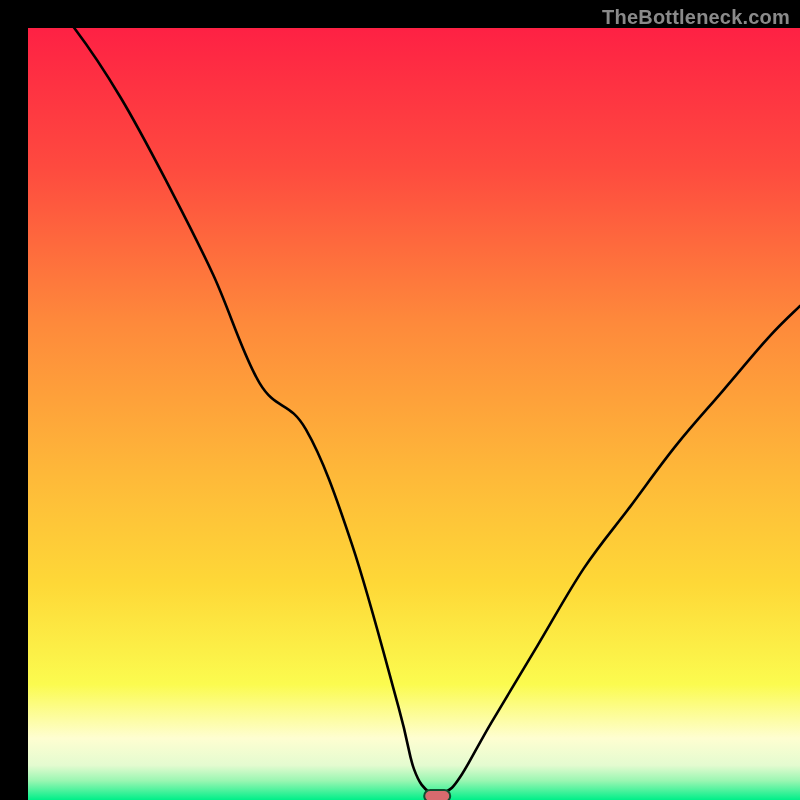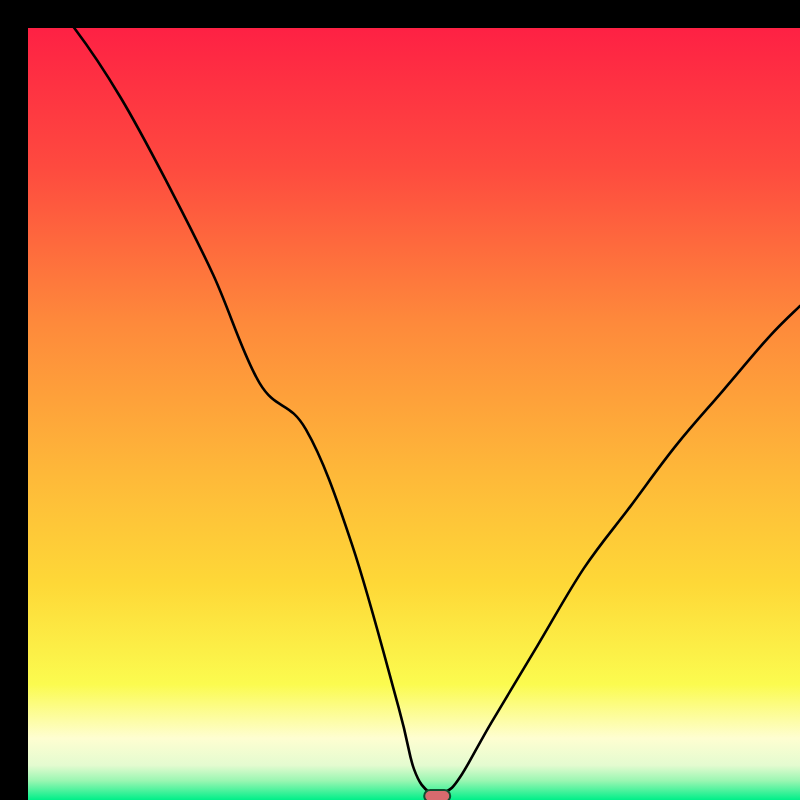--- a/index.html
+++ b/index.html
@@ -57,13 +57,14 @@
       </linearGradient>
     </defs>
 
     <rect x="28" y="28" width="772" height="772" fill="url(#bg-grad)"></rect>
 
     <path id="curve-path" d="M 28.0 -26.0 C 36.3 -16.3, 57.6 5.8, 74.3 28.0 C 91.0 50.2, 104.0 69.7, 120.6 97.5 C 137.3 125.3, 150.3 150.4, 167.0 182.4 C 183.6 214.4, 196.6 238.9, 213.3 275.0 C 230.0 311.2, 242.9 355.3, 259.6 383.1 C 276.3 410.9, 289.2 400.3, 305.9 429.4 C 322.6 458.6, 335.6 495.2, 352.2 545.2 C 368.9 595.3, 387.4 667.1, 398.6 707.4 C 409.7 747.7, 408.4 753.8, 414.0 769.1 C 419.6 784.4, 423.9 788.1, 429.4 792.3 C 435.0 796.4, 439.3 795.1, 444.9 792.3 C 450.4 789.5, 452.0 789.3, 460.3 776.8 C 468.7 764.3, 477.3 746.4, 491.2 722.8 C 505.1 699.2, 520.8 673.4, 537.5 645.6 C 554.2 617.8, 567.2 593.4, 583.8 568.4 C 600.5 543.4, 613.5 528.9, 630.2 506.6 C 646.8 484.4, 659.8 465.7, 676.5 444.9 C 693.2 424.0, 706.1 410.3, 722.8 390.8 C 739.5 371.4, 755.2 352.1, 769.1 336.8 C 783.0 321.5, 794.4 311.5, 800.0 305.9" fill="none" stroke="#000" stroke-width="2.6" stroke-linecap="round" stroke-linejoin="round"></path>
 
     <rect id="min-marker" x="424.2" y="790.0" width="26" height="12" rx="6" ry="6" fill="#d86a6e" stroke="#0e4f31" stroke-width="2"></rect>
   </svg>
 
+  <div class="watermark">TheBottleneck.com</div>
 </div>
 
 </body></html>

